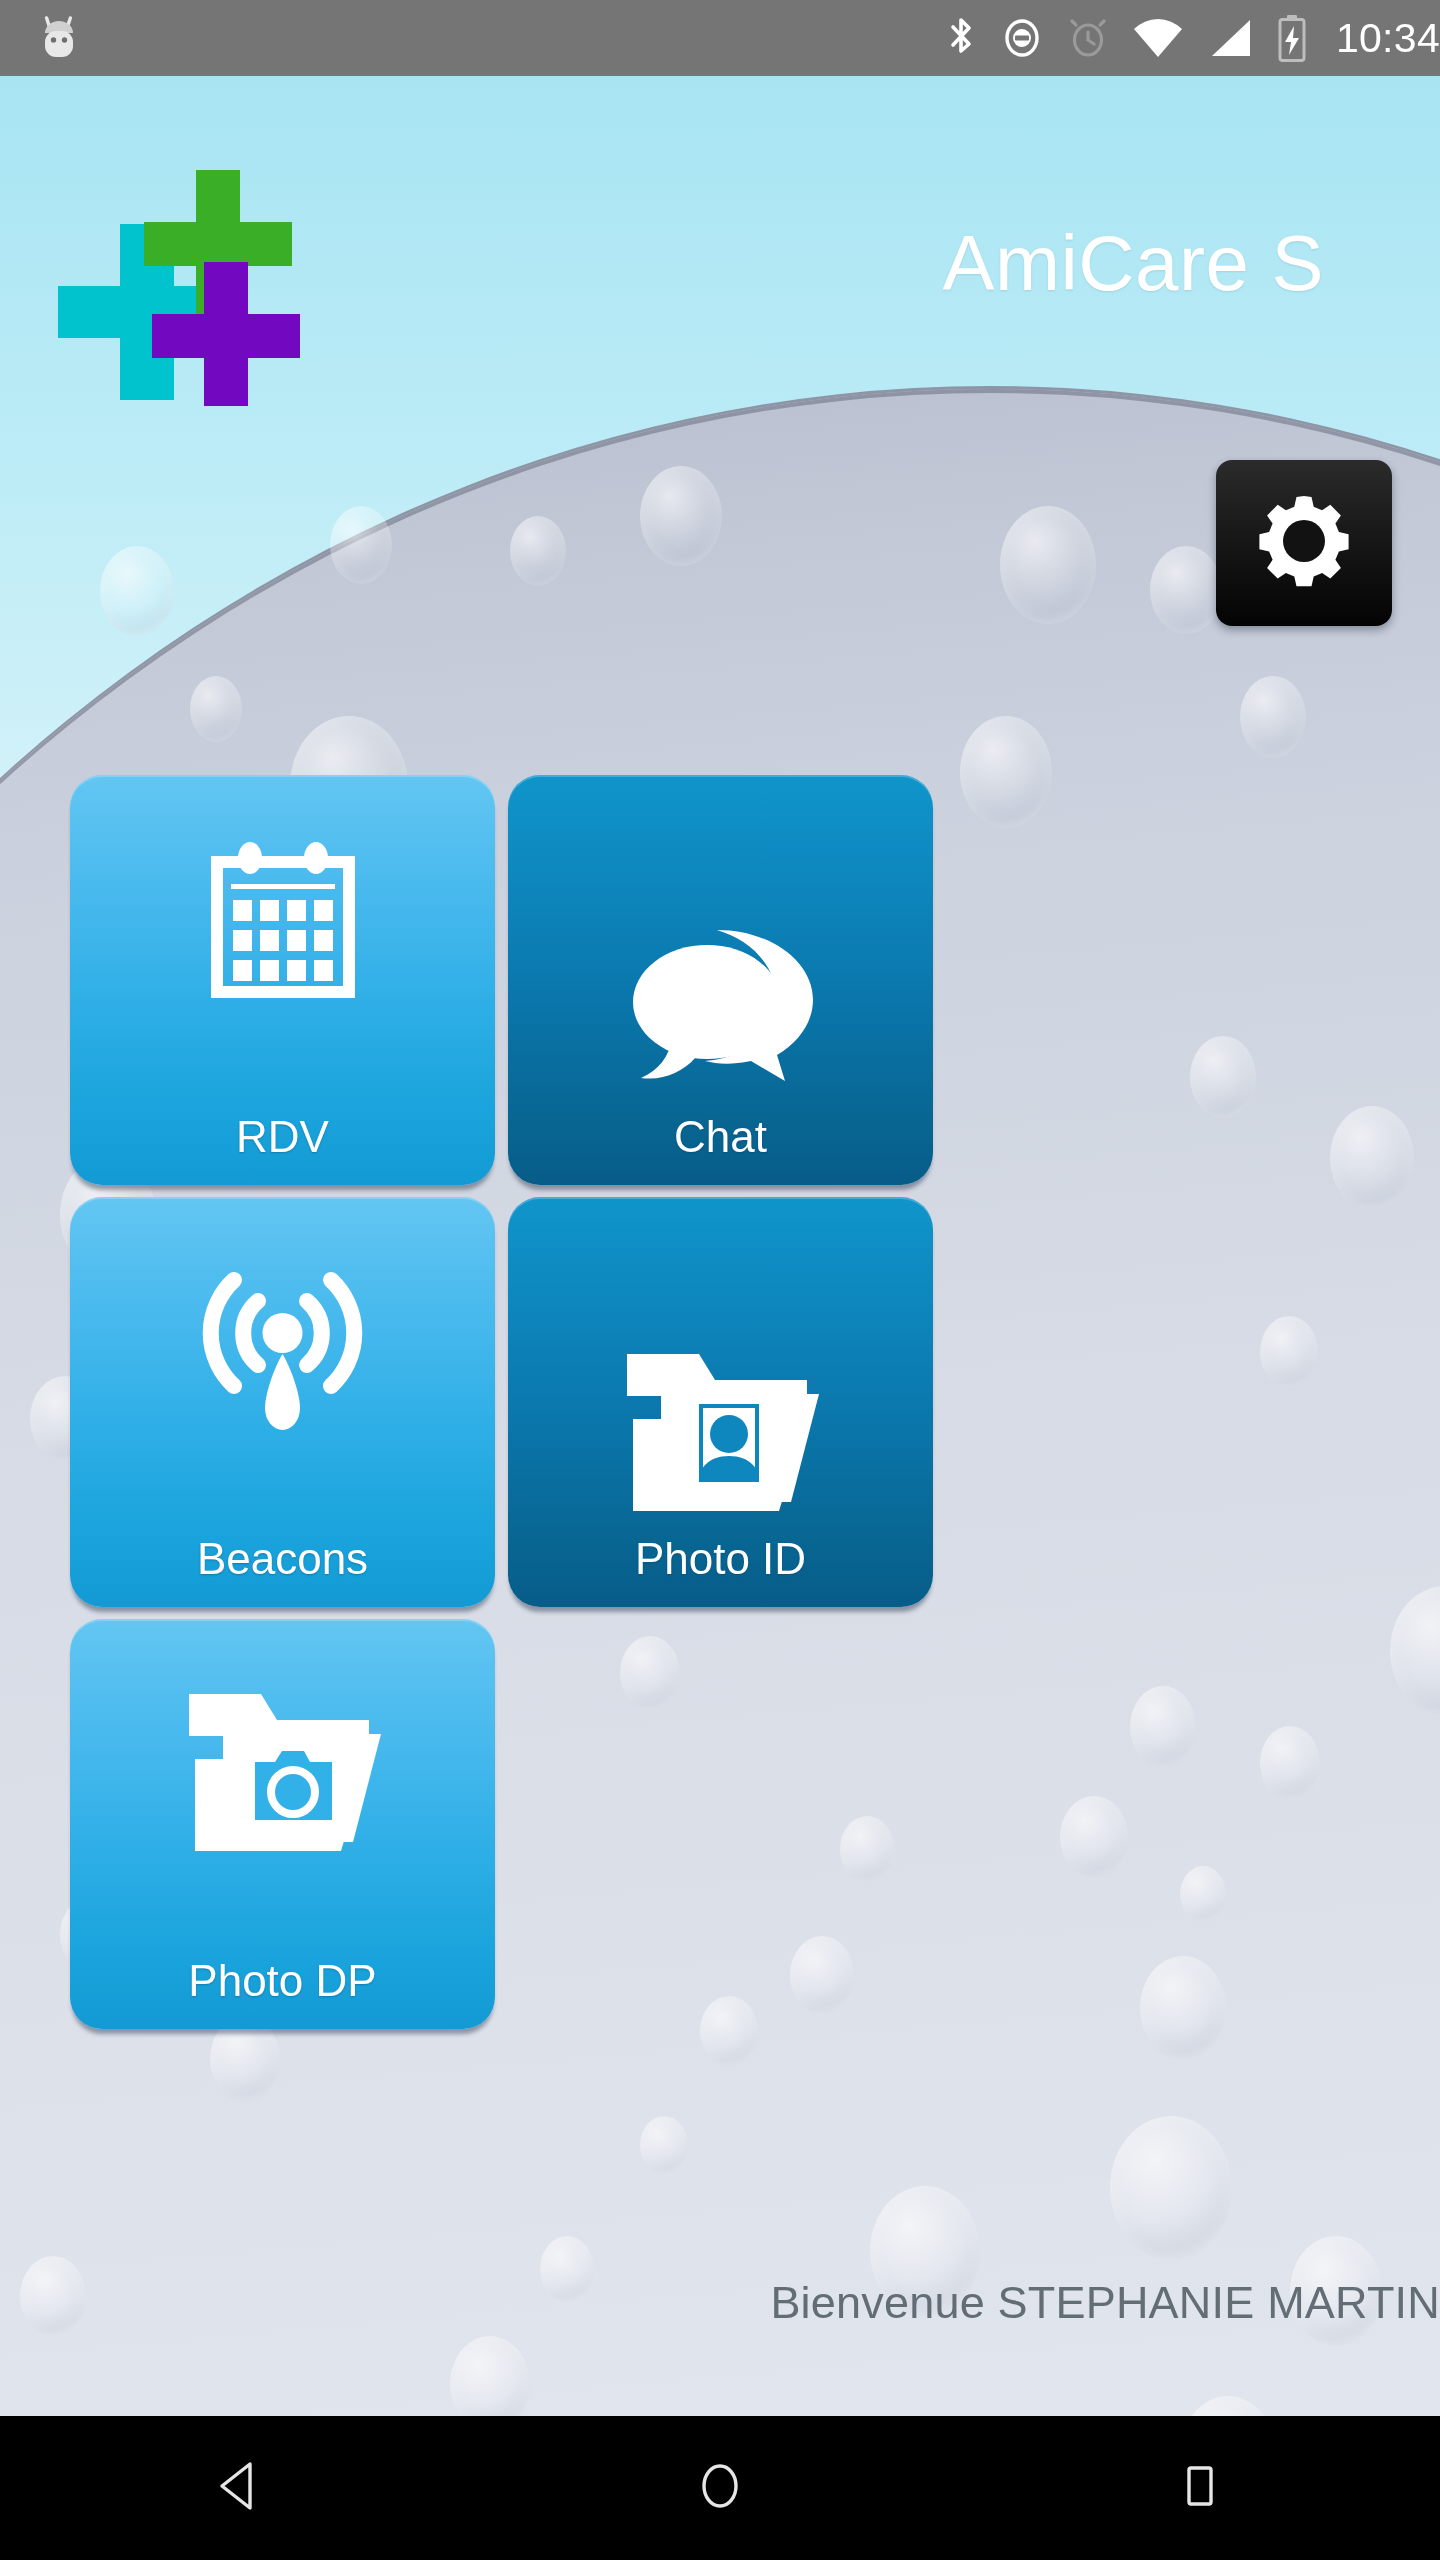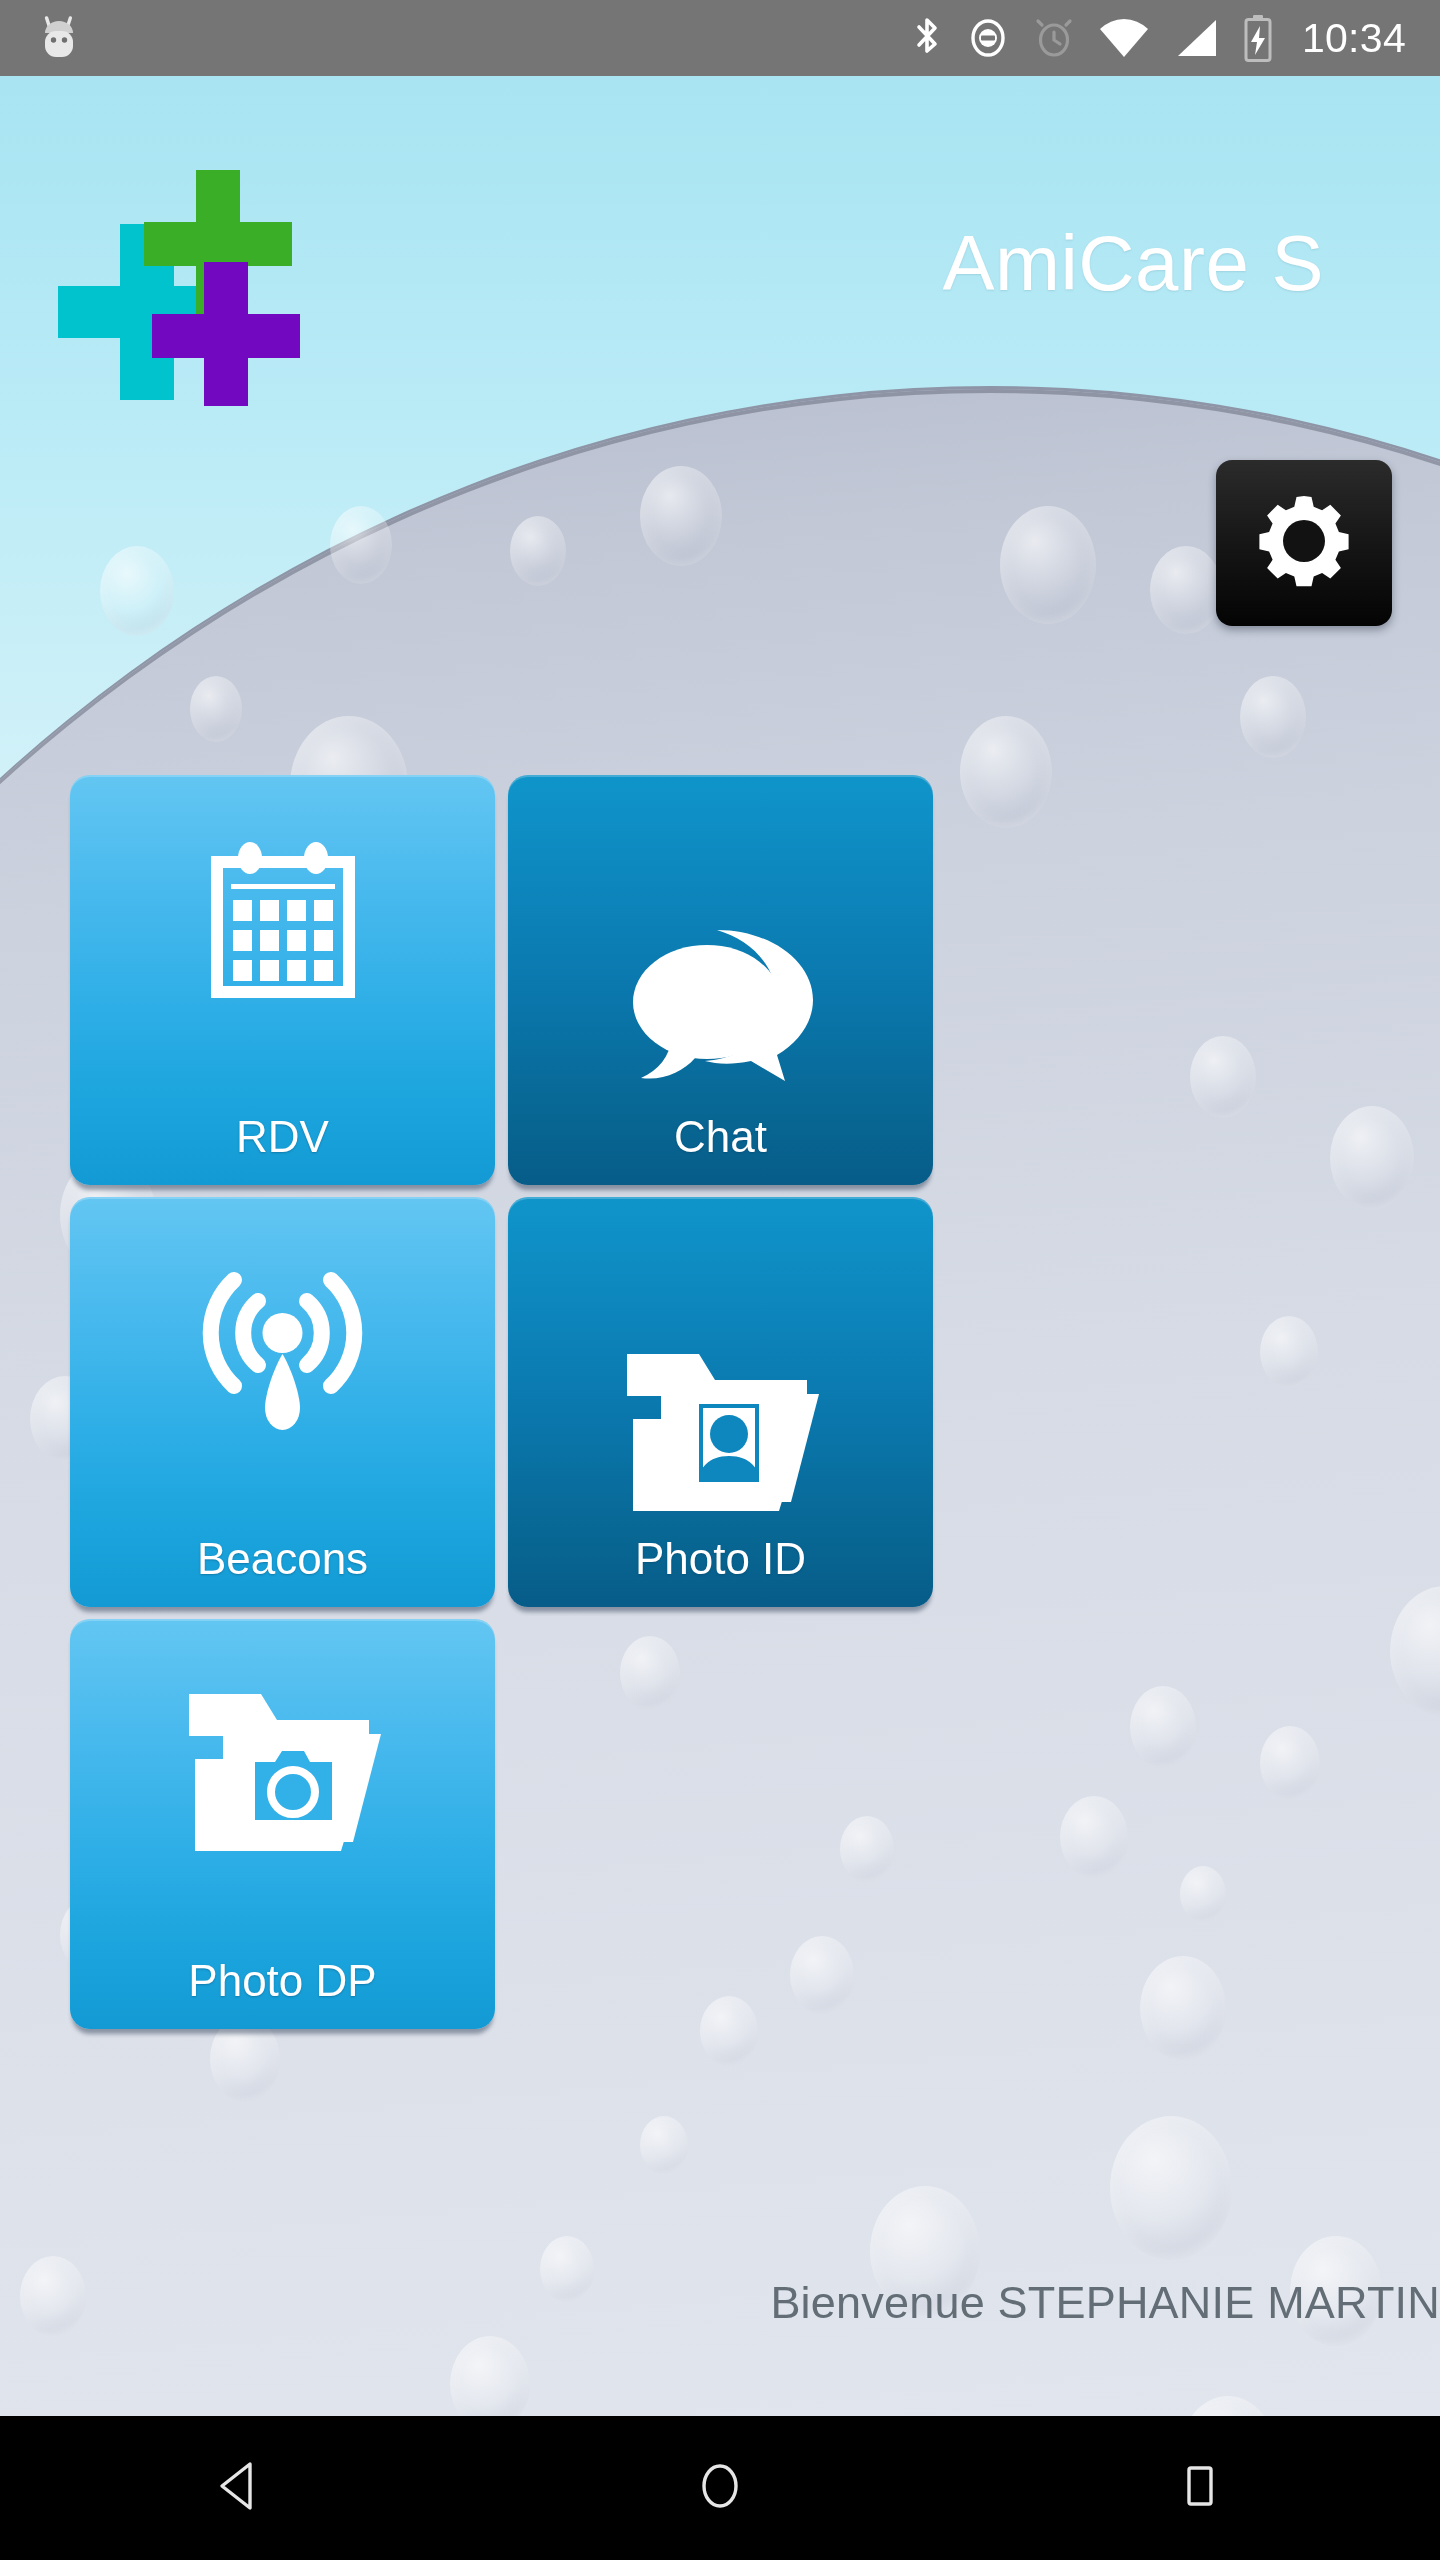--- a/index.html
+++ b/index.html
@@ -13,21 +13,21 @@
 
   
   #status-bar{
     position:absolute; left:0; top:0; width:1440px; height:76px;
     background:#757575;
     display:flex; align-items:center;
     z-index:40;
   }
   #status-bar .left{ padding-left:36px; display:flex; align-items:center; }
   #status-bar .right{
-    margin-left:auto; padding-right:34px;
+    margin-left:auto; 
     display:flex; align-items:center; gap:22px;
   }
   .sb-icon{ display:block; }
   #clock{
     color:#ffffff; font-size:41px; letter-spacing:.3px;
     font-family:"Liberation Sans", sans-serif; line-height:1;
     padding-left:6px;
   }
 
   
@@ -75,21 +75,21 @@
   }
 
   
   #grid{
     position:absolute; left:70px; top:775px;
     width:1300px; z-index:15;
     display:flex; flex-wrap:wrap; gap:12px 13px;
   }
   .tile{
     width:425px; height:410px;
-    border-radius:20px;
+    border-radius:32px;
     position:relative;
     display:flex; flex-direction:column;
     align-items:center; justify-content:flex-start;
     box-shadow:0 7px 4px -2px rgba(40,55,80,.45), 0 2px 0 0 rgba(255,255,255,.22) inset;
     cursor:pointer;
     overflow:hidden;
   }
   .tile.light{ background:linear-gradient(180deg,#63c6f2 0%, #4ebcef 22%, #32b0e8 52%, #1ba4dd 80%, #139ad4 100%); }
   .tile.dark { background:linear-gradient(180deg,#0f95ca 0%, #0d87be 25%, #0a76ab 55%, #086794 82%, #075c88 100%);justify-content:center; }
   .tile .glyph{

